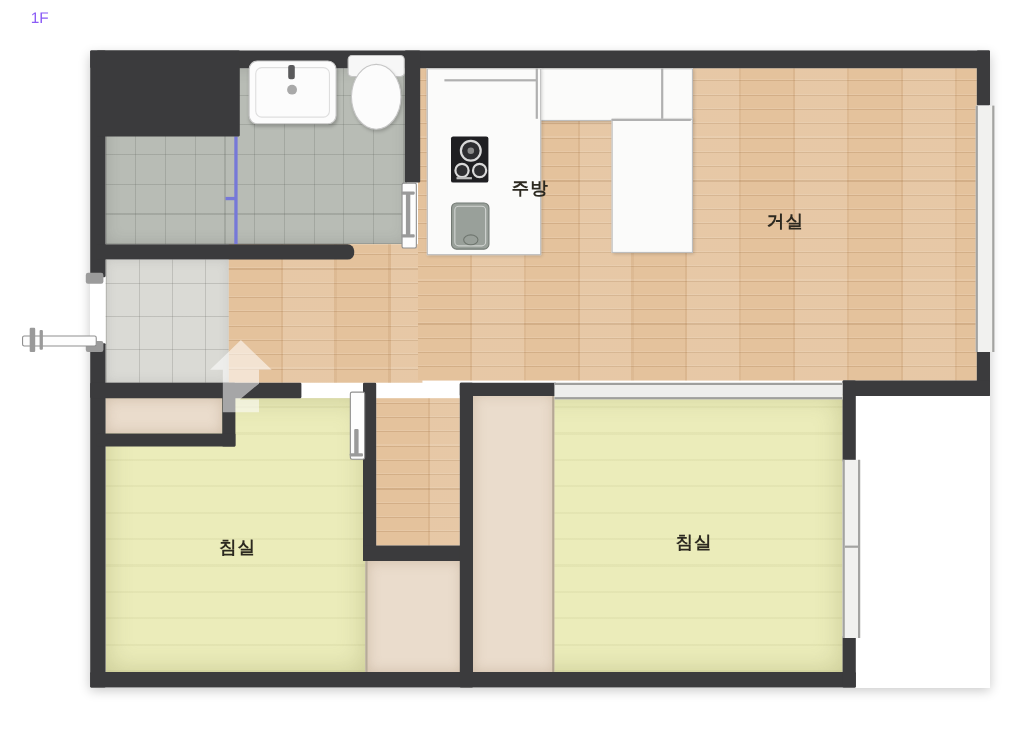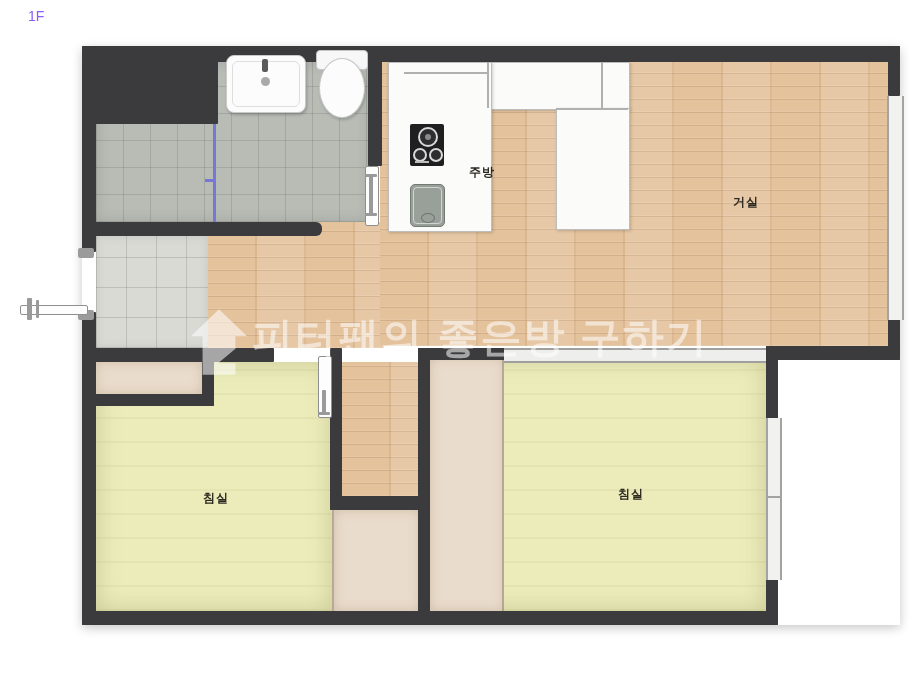--- a/index.html
+++ b/index.html
@@ -27,21 +27,21 @@
     box-shadow: inset 0 0 24px rgba(110,110,50,0.28);}
   .beige{background-color:#eadccc;box-shadow: inset 0 0 12px rgba(140,110,80,0.28);}
   .counter{position:absolute;background:#fbfbfa;border:1px solid #bdbdbd;
     box-shadow:1px 1px 3px rgba(0,0,0,0.18);z-index:4;}
   .cline{position:absolute;background:#b0b0b0;z-index:5;}
   .window{position:absolute;background:#f1f1ef;z-index:4;}
   .door-leaf{position:absolute;background:#fdfdfd;border:1.5px solid #8f8f8f;border-radius:2px;z-index:6;}
   .handle{position:absolute;background:#9a9a9a;border-radius:1px;z-index:7;}
   .cap{position:absolute;background:#9b9b9b;border-radius:2px;z-index:4;}
   .room-label{position:absolute;z-index:9;transform:translate(-50%,-50%);
-    font-size:12px;font-weight:700;color:#2c2920;letter-spacing:1px;white-space:nowrap;}
+    font-size:16px;font-weight:700;color:#2c2920;letter-spacing:1px;white-space:nowrap;}
   .floor-label{position:absolute;left:28px;top:8px;font-size:14px;font-weight:500;color:#8b5cf6;z-index:9;}
   .watermark-text{position:absolute;left:252px;top:310px;z-index:8;
     font-size:41px;font-weight:700;color:rgba(255,255,255,0.55);letter-spacing:2px;white-space:nowrap;}
   .shadowbox{position:absolute;left:82px;top:46px;width:818px;height:579px;
     box-shadow:0 3px 10px rgba(0,0,0,0.22);z-index:0;}
   .partline{position:absolute;background:#7678d8;z-index:2;}
   .thinline{position:absolute;background:rgba(120,110,90,0.40);z-index:2;}
 </style>
 </head>
 <body>
@@ -139,20 +139,19 @@
     <div class="abs" style="left:35px;top:3px;width:6px;height:13px;background:#5a5a5c;border-radius:2px;"></div>
     <div class="abs" style="left:34px;top:21px;width:9px;height:9px;background:#a9a9a9;border-radius:50%;"></div>
   </div>
   <div class="abs" style="left:316px;top:50px;width:50px;height:18px;background:#f7f7f7;border:1.5px solid #c6c6c6;border-radius:4px;z-index:5;"></div>
   <div class="abs" style="left:319px;top:58px;width:44px;height:58px;background:#fcfcfc;border:1.5px solid #c6c6c6;border-radius:50%;z-index:5;box-shadow:1px 2px 3px rgba(0,0,0,0.18);"></div>
 
   <svg class="abs" style="left:190px;top:306px;z-index:8;" width="58" height="72" viewBox="0 0 60 74">
     <path fill="rgba(255,255,255,0.55)" fill-rule="evenodd" d="M30 3 L59 31 L47 31 L47 71 L13 71 L13 31 L1 31 Z
          M47 44 L29 59 L47 59 Z"></path>
   </svg>
-  <div class="watermark-text">피터팬의 좋은방 구하기</div>
 
   <div class="room-label" style="left:482px;top:172px;">주방</div>
-  <div class="room-label" style="left:746px;top:202px;">거실</div>
+  <div class="room-label" style="left:714px;top:202px;">거실</div>
   <div class="room-label" style="left:216px;top:498px;">침실</div>
   <div class="room-label" style="left:631px;top:494px;">침실</div>
 
 </div>
 
 </body></html>

